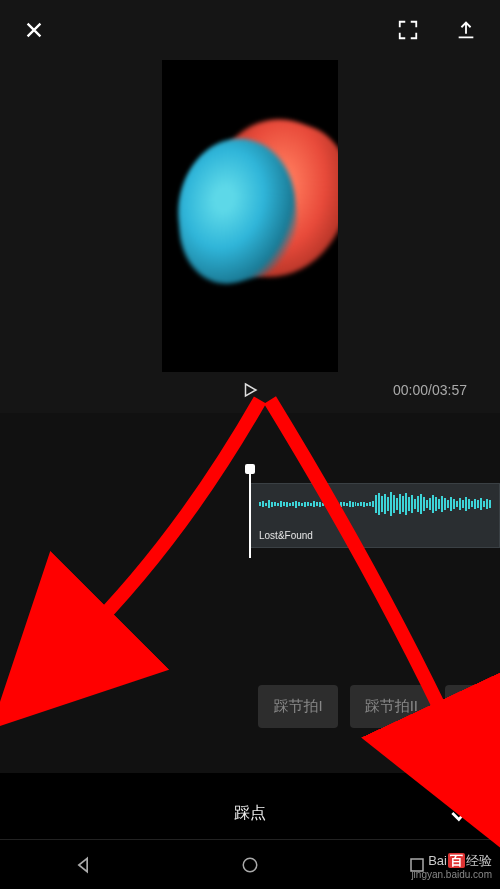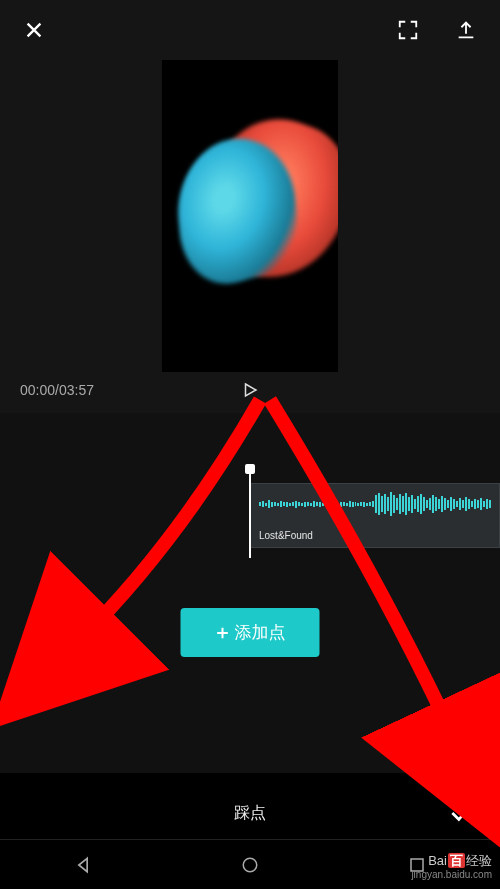--- a/index.html
+++ b/index.html
@@ -64,20 +64,21 @@
       filter: blur(2px);
       transform: rotate(20deg) skew(8deg);
       border-radius: 60% 40% 70% 30%;
     }
     .time-row {
       width: 100%;
       display: flex;
       align-items: center;
       padding: 10px 33px 5px 20px;
       position: relative;
+      justify-content: flex-end;
     }
     .time-text { color: #aaa; font-size: 14px; }
     .play-btn {
       position: absolute;
       left: 50%;
       transform: translateX(-50%);
     }
     .timeline-area {
       background: #111;
       padding: 65px 0 20px 0;
@@ -342,28 +343,27 @@
         <div class="wave-bar" style="height:8px"></div>
         <div class="wave-bar" style="height:12px"></div>
         <div class="wave-bar" style="height:6px"></div>
         <div class="wave-bar" style="height:10px"></div>
         <div class="wave-bar" style="height:8px"></div>
     </div>
     <div class="track-label">Lost&amp;Found</div>
   </div>
   <div class="playhead"></div>
 
-  <div class="add-point-btn">
-    <svg width="16" height="16" viewBox="0 0 24 24" fill="none" stroke="#fff" stroke-width="3">
-        <path d="M12 4v16M4 12h16"></path>
-      </svg>
-    <span>添加点</span>
-  </div>
-
-
+
+
+  <div class="beat-options">
+    <div class="beat-option">踩节拍I</div>
+    <div class="beat-option">踩节拍II</div>
+    <div class="beat-option cut">踩</div>
+  </div>
 </div>
 
 <div class="bottom-bar">
   <span class="bottom-title">踩点</span>
   <div class="confirm-btn icon-btn">
     <svg width="26" height="26" viewBox="0 0 24 24" fill="none" stroke="#fff" stroke-width="2.5">
         <path d="M4 12l6 6L20 6"></path>
       </svg>
   </div>
 </div>

